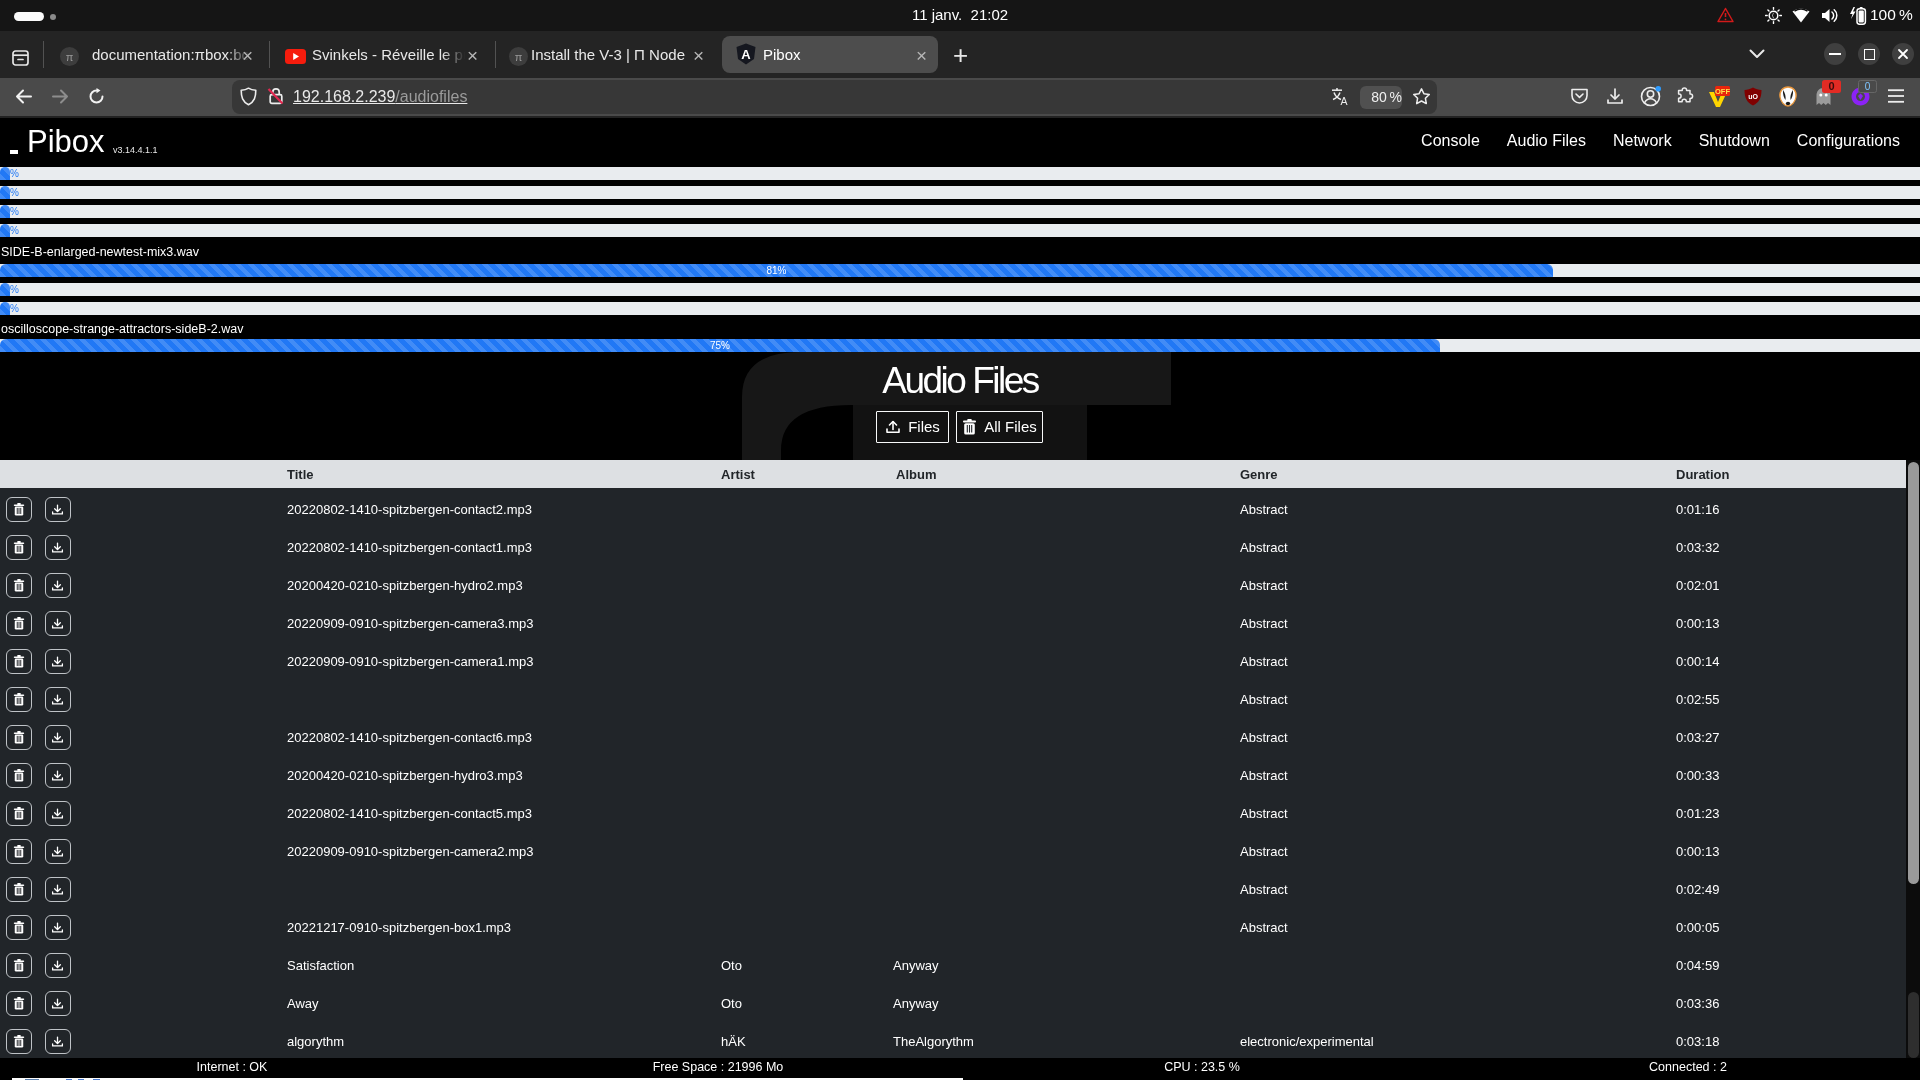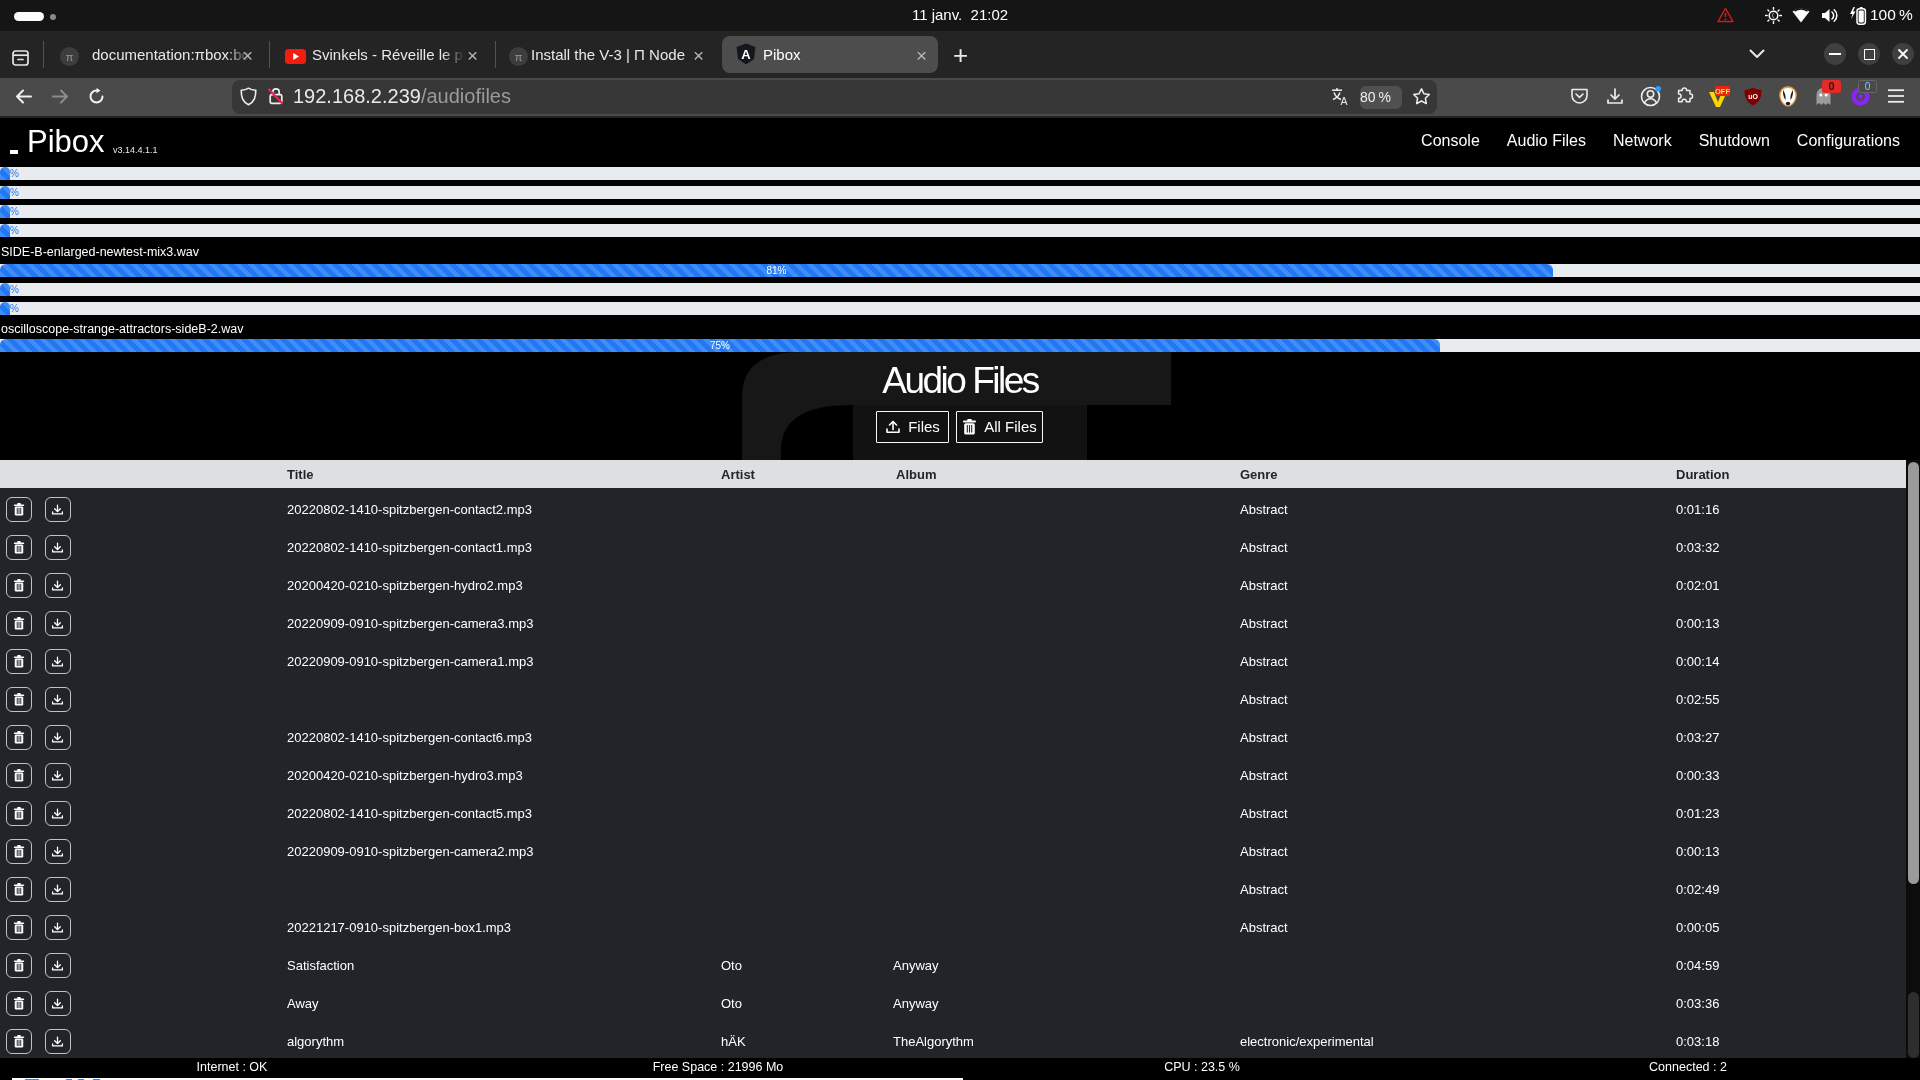--- a/index.html
+++ b/index.html
@@ -21,22 +21,22 @@
 .tabclose { color:#b6b6b6; font-size:19px; }
 #activetab { position:absolute; left:722px; top:4.5px; width:216px; height:37px;
   background:#4d4d4d; border-radius:8px; }
 .vsep { position:absolute; top:10px; width:1px; height:27px; background:#525252; }
 
 
 #toolbar { position:absolute; left:0; top:78px; width:1920px; height:38px; background:#4a4a4a; }
 #tbline { position:absolute; left:0; top:116px; width:1920px; height:2px; background:#222; }
 #urlbar { position:absolute; left:232px; top:2px; width:1205px; height:34px; background:#373737; border-radius:8px; }
 #zoombox { position:absolute; left:1360px; top:8px; width:42px; height:23px; background:#505050;
-  border-radius:6px; color:#f0f0f0; font-size:14px; text-align:left; line-height:23px; }
-#urltext { position:absolute; left:293px; top:0; height:52px; line-height:37px; font-size:20px; color:#e9e9e9; }
+  border-radius:6px; color:#f0f0f0; font-size:14px; text-align:right; line-height:23px; }
+#urltext { position:absolute; left:293px; top:0; height:52px; line-height:37px; font-size:16px; color:#e9e9e9;text-decoration:underline; }
 #urltext span { color:#9b9b9b; }
 
 
 #page { position:absolute; left:0; top:118px; width:1920px; height:962px; background:#000; }
 
 #pghead { position:absolute; left:0; top:0; width:1920px; height:48px; background:#000; }
 #logo { position:absolute; left:27px; top:6px; color:#fff; font-size:31px; font-weight:400; }
 #logodash { position:absolute; left:10px; top:32px; width:8px; height:4px; background:#fff; }
 #ver { position:absolute; left:113px; top:27px; color:#e8e8e8; font-size:9px; }
 #mainnav { position:absolute; right:20px; top:0; height:48px; line-height:46px; color:#fff; font-size:16px; }

